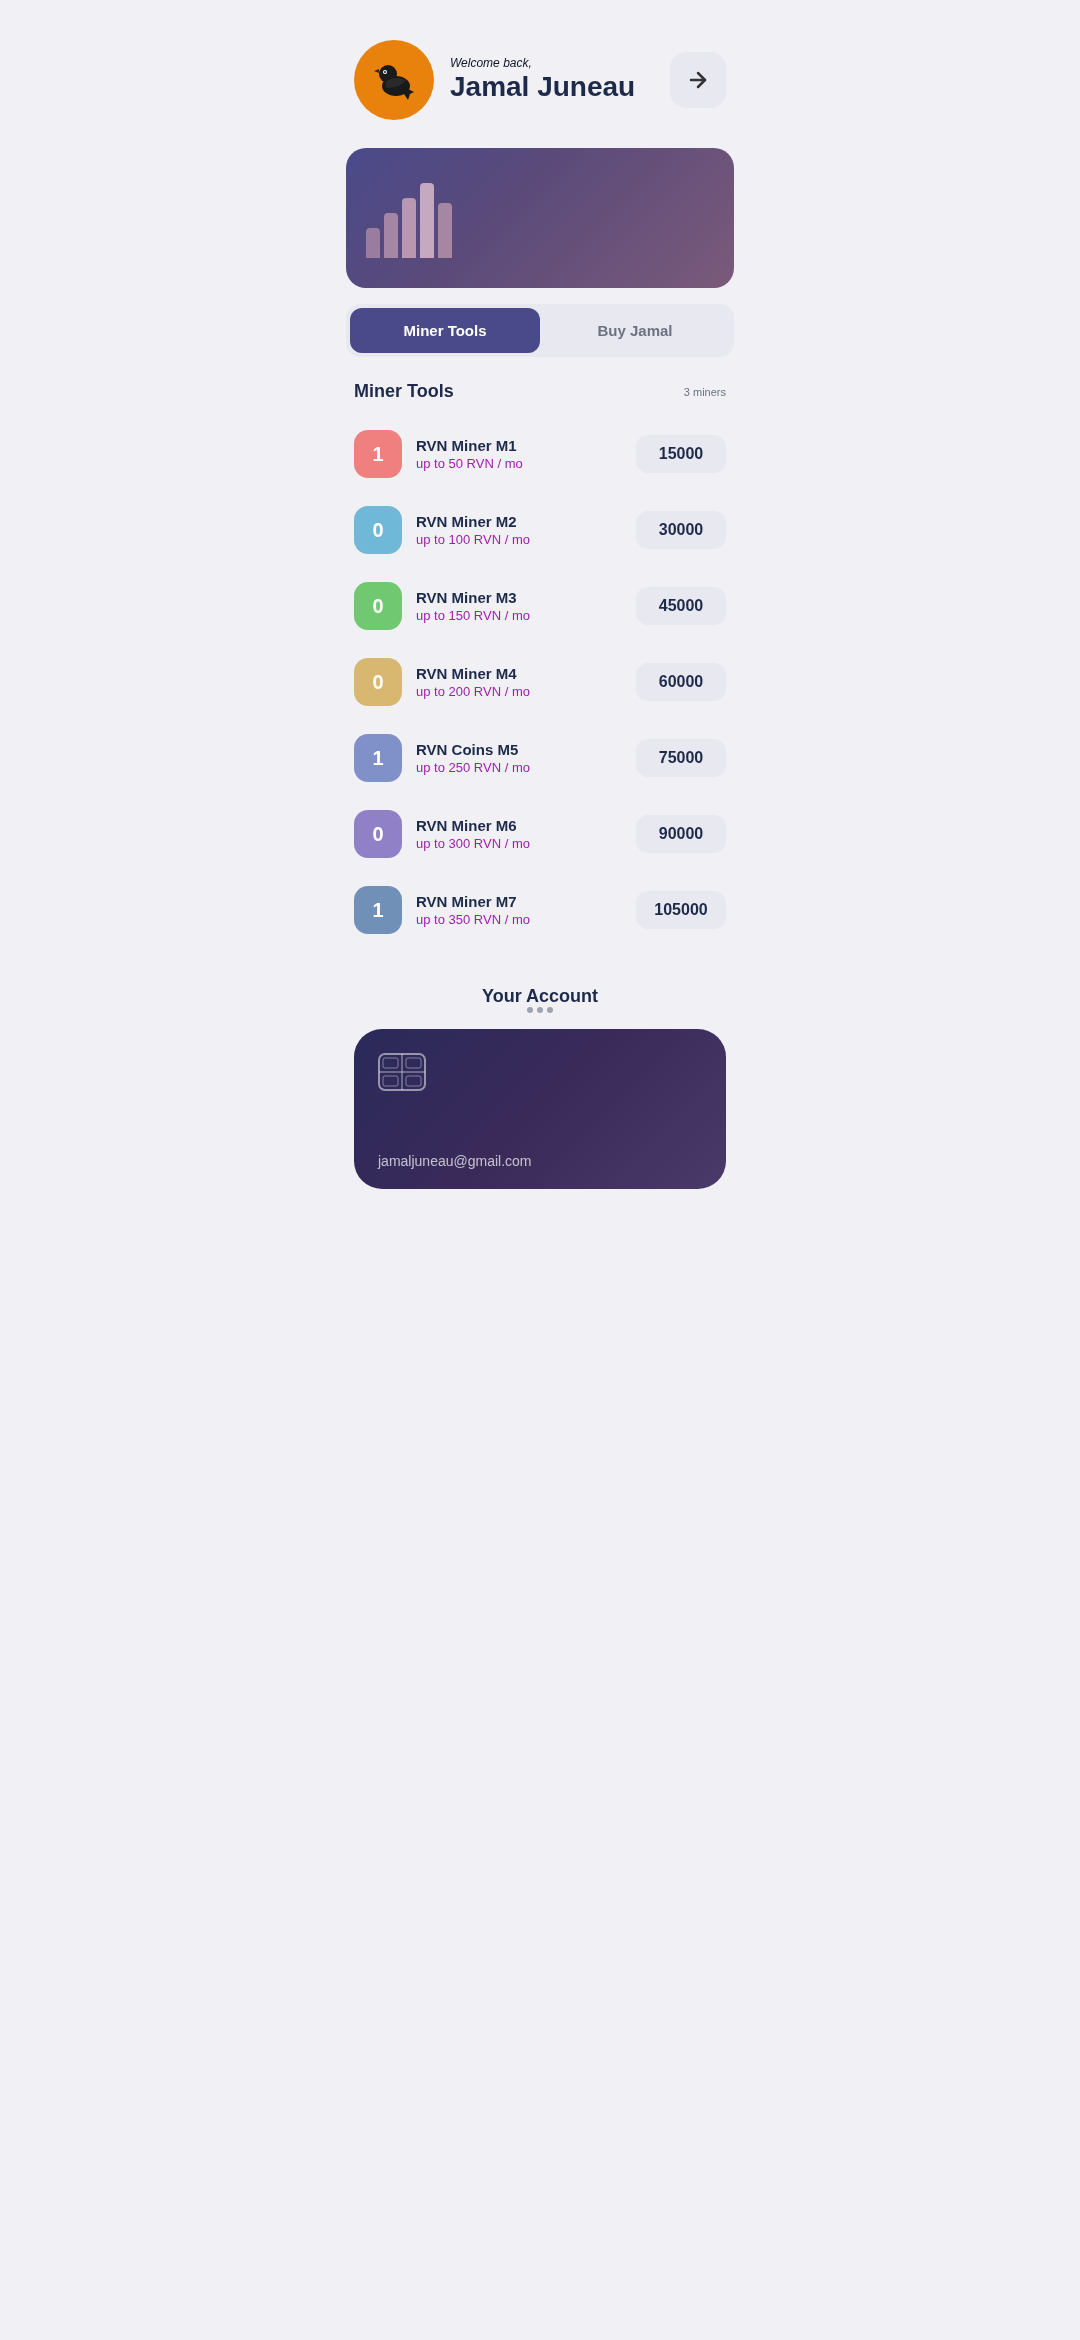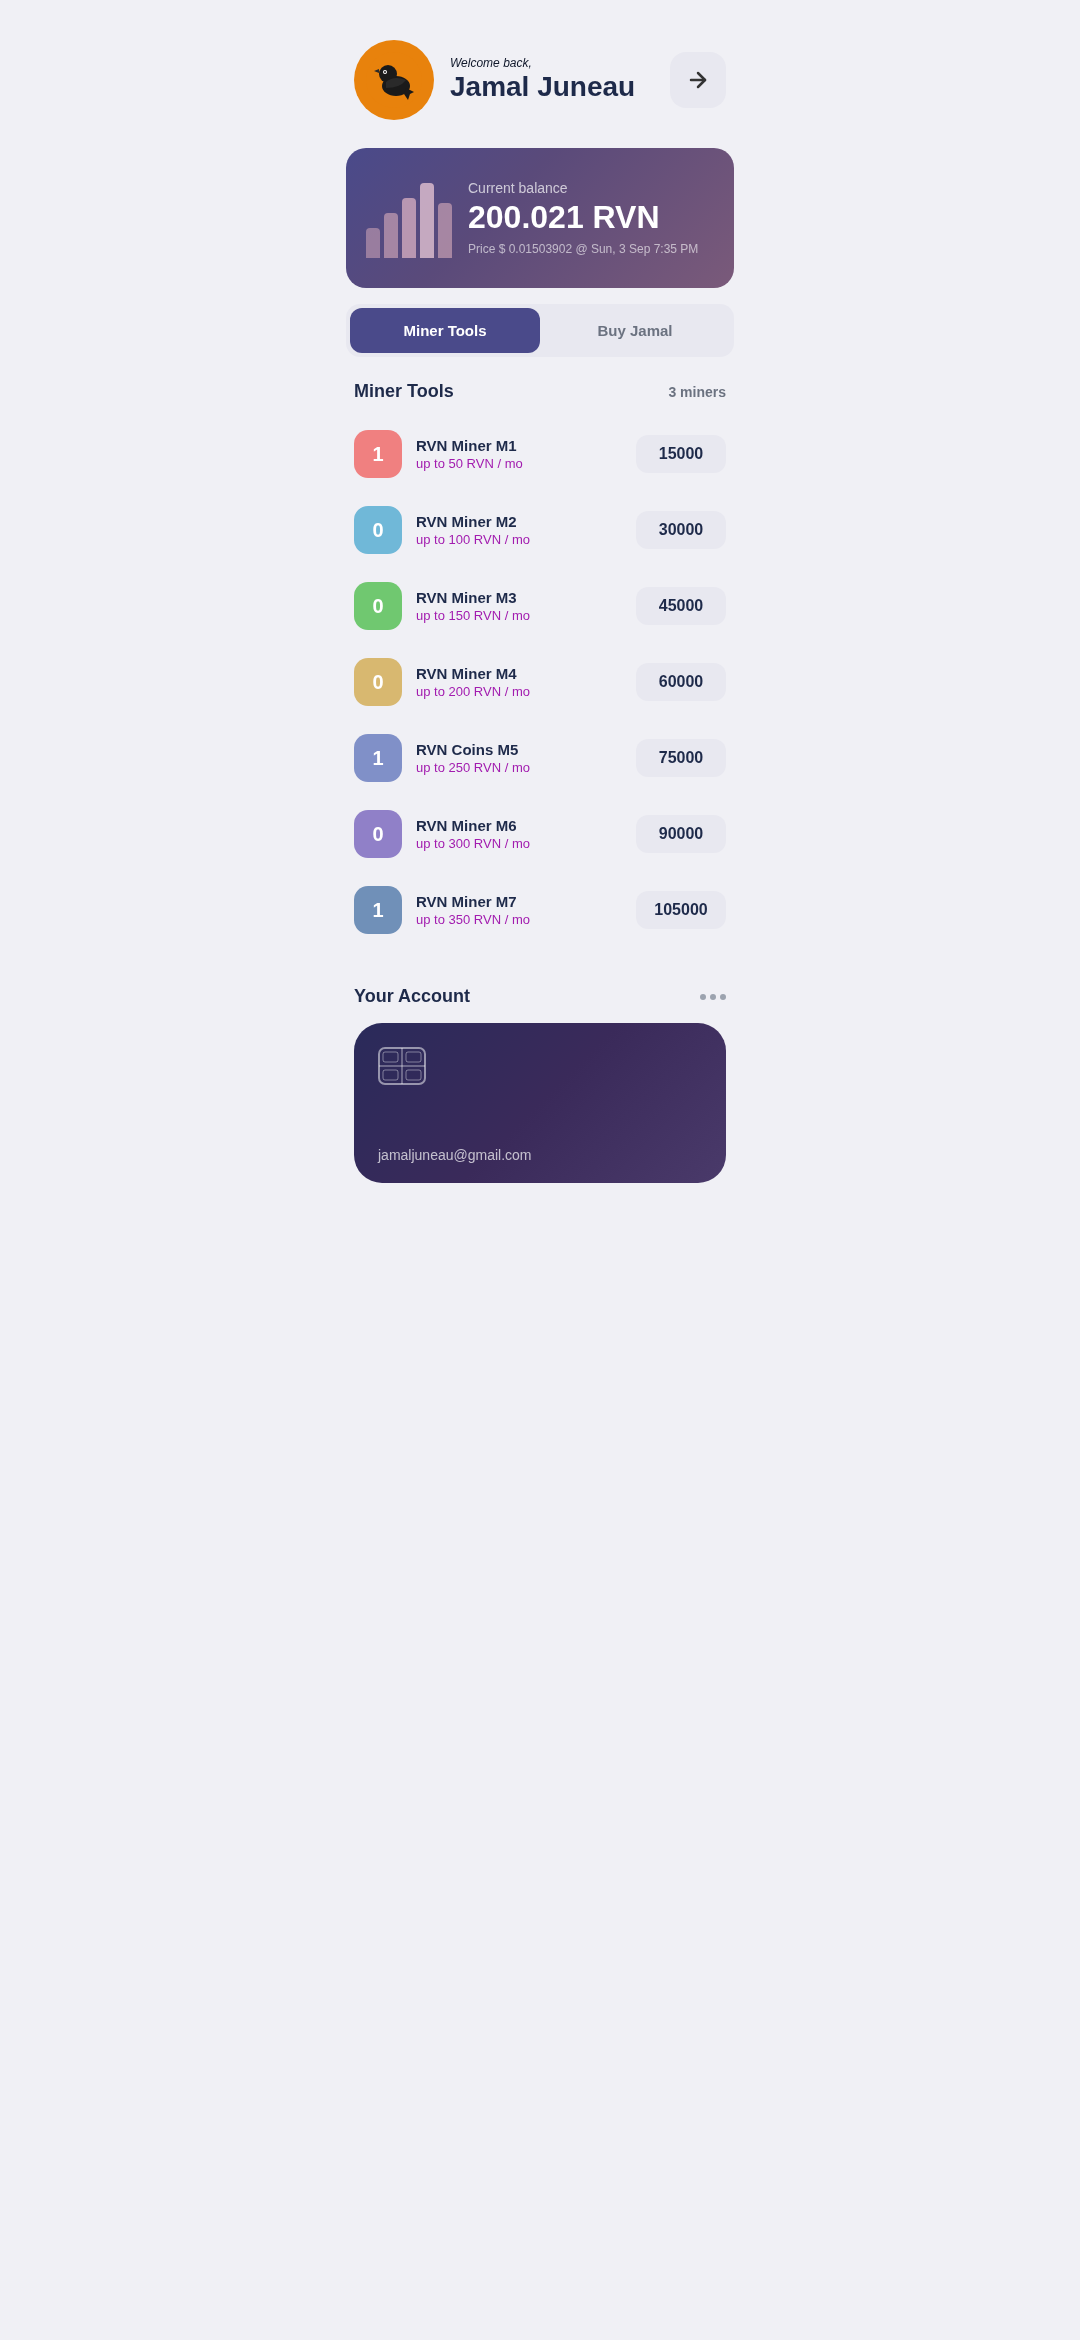--- a/index.html
+++ b/index.html
@@ -168,22 +168,22 @@
       padding: 8px 24px 16px 24px;
     }
 
     .section-title {
       font-size: 18px;
       font-weight: 700;
       color: #1e2a4a;
     }
 
     .miners-count {
-      font-size: 14px;
-      font-weight: 700;
+      font-size: 11px;
+      font-weight: 400;
       color: #6b7280;
     }
 
     
     .miner-list {
       padding: 0 16px;
       display: flex;
       flex-direction: column;
       gap: 4px;
     }
@@ -240,20 +240,21 @@
       margin-top: 20px;
       padding: 20px 24px 0 24px;
       background: #f0f0f5;
     }
 
     .account-header {
       display: flex;
       align-items: center;
       justify-content: space-between;
       margin-bottom: 16px;
+      flex-direction: column;
     }
 
     .account-title {
       font-size: 18px;
       font-weight: 700;
       color: #1e2a4a;
     }
 
     .dots-menu {
       display: flex;
@@ -332,25 +333,20 @@
 
   <div class="balance-card">
     <div class="chart-visual" id="chart-bars">
     <div class="chart-bar" style="height: 30px; background: rgba(200, 160, 180, 0.6);"></div>
         <div class="chart-bar" style="height: 45px; background: rgba(200, 160, 180, 0.7);"></div>
         <div class="chart-bar" style="height: 60px; background: rgba(210, 170, 190, 0.8);"></div>
         <div class="chart-bar" style="height: 75px; background: rgba(210, 180, 200, 0.9);"></div>
         <div class="chart-bar" style="height: 55px; background: rgba(200, 160, 180, 0.7);"></div>
       </div>
 
-    <div class="balance-info">
-      <div class="balance-label">Current balance</div>
-      <div class="balance-amount">200.021 RVN</div>
-      <div class="balance-price">Price $ 0.01503902 @ Sun, 3 Sep 7:35 PM</div>
-    </div>
   </div>
 
   <div class="tabs-container">
     <button class="tab-btn active">Miner Tools</button>
     <button class="tab-btn inactive">Buy Jamal</button>
   </div>
 
   <div class="section-header">
     <span class="section-title">Miner Tools</span>
     <span class="miners-count">3 miners</span>

